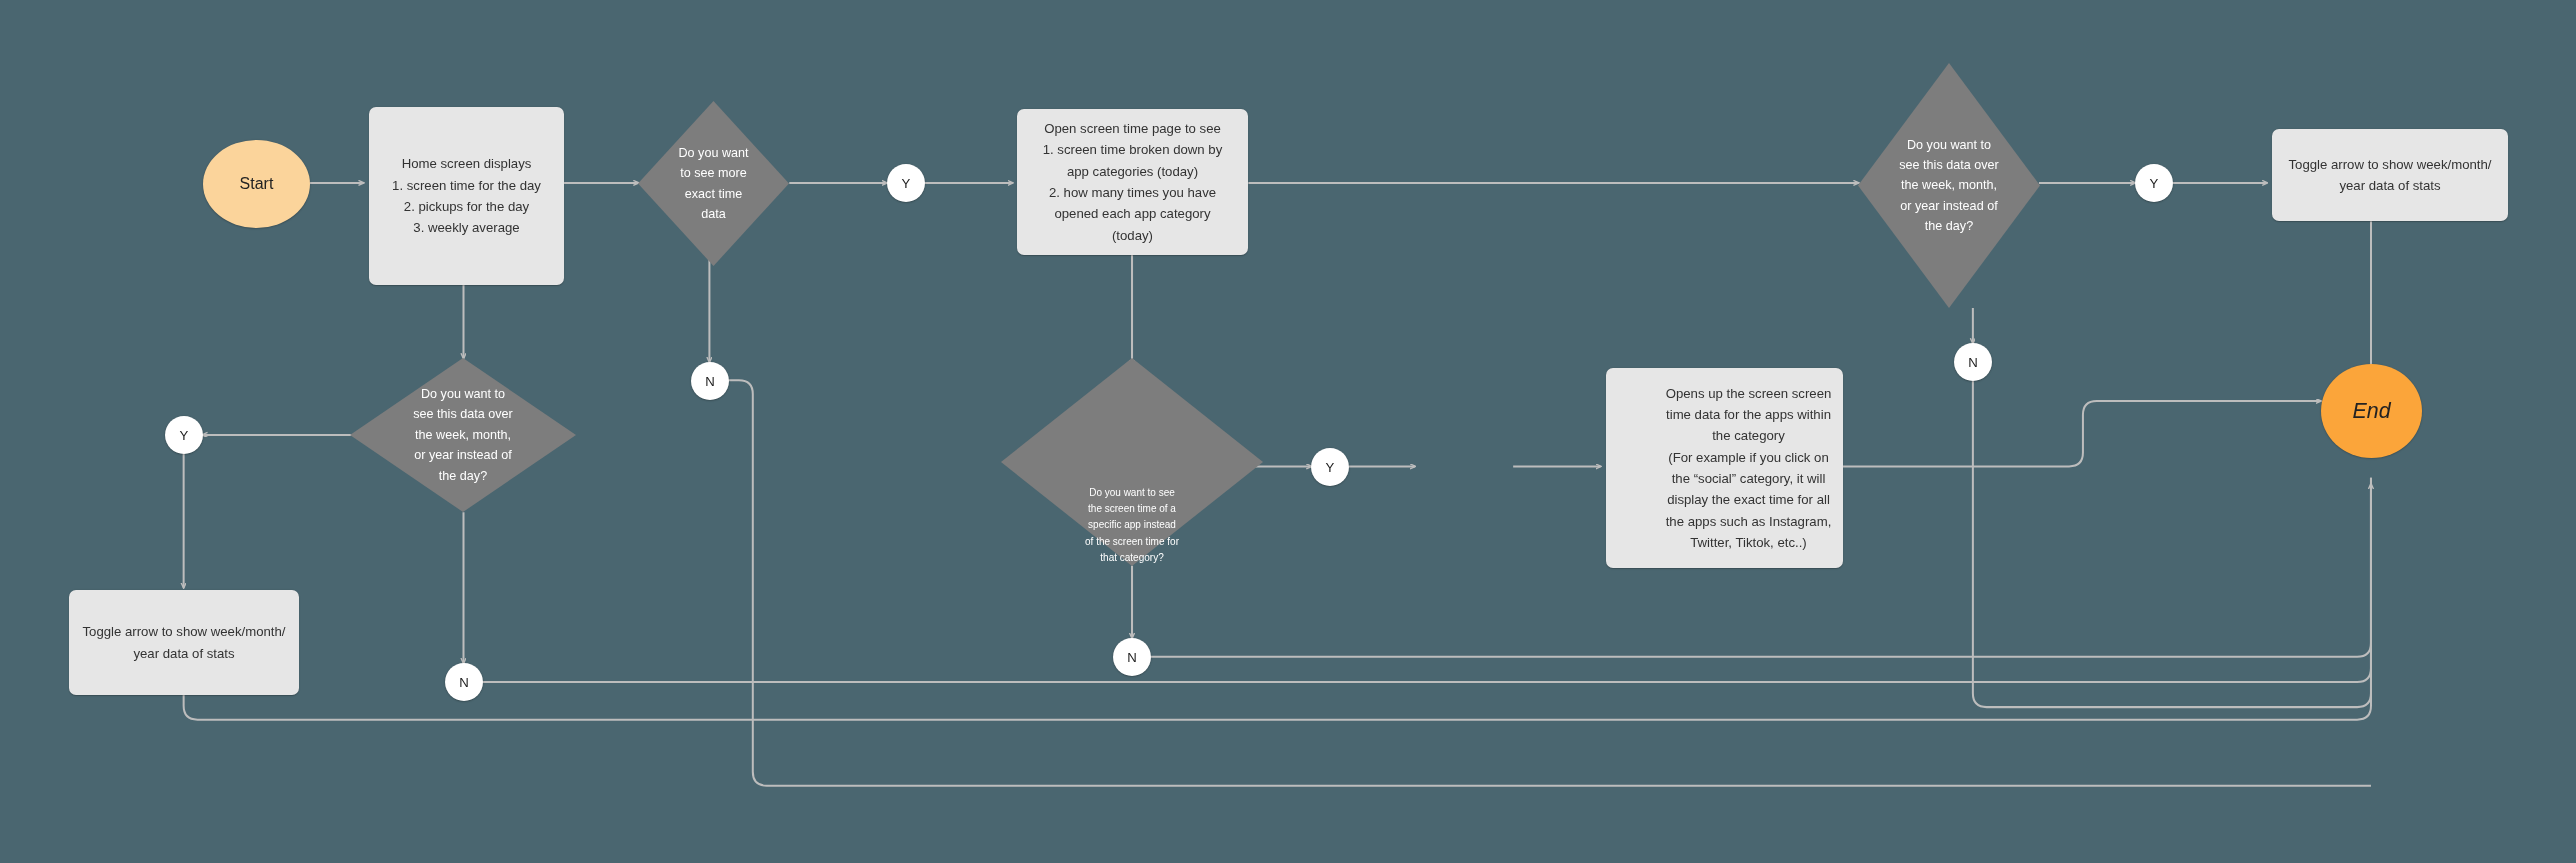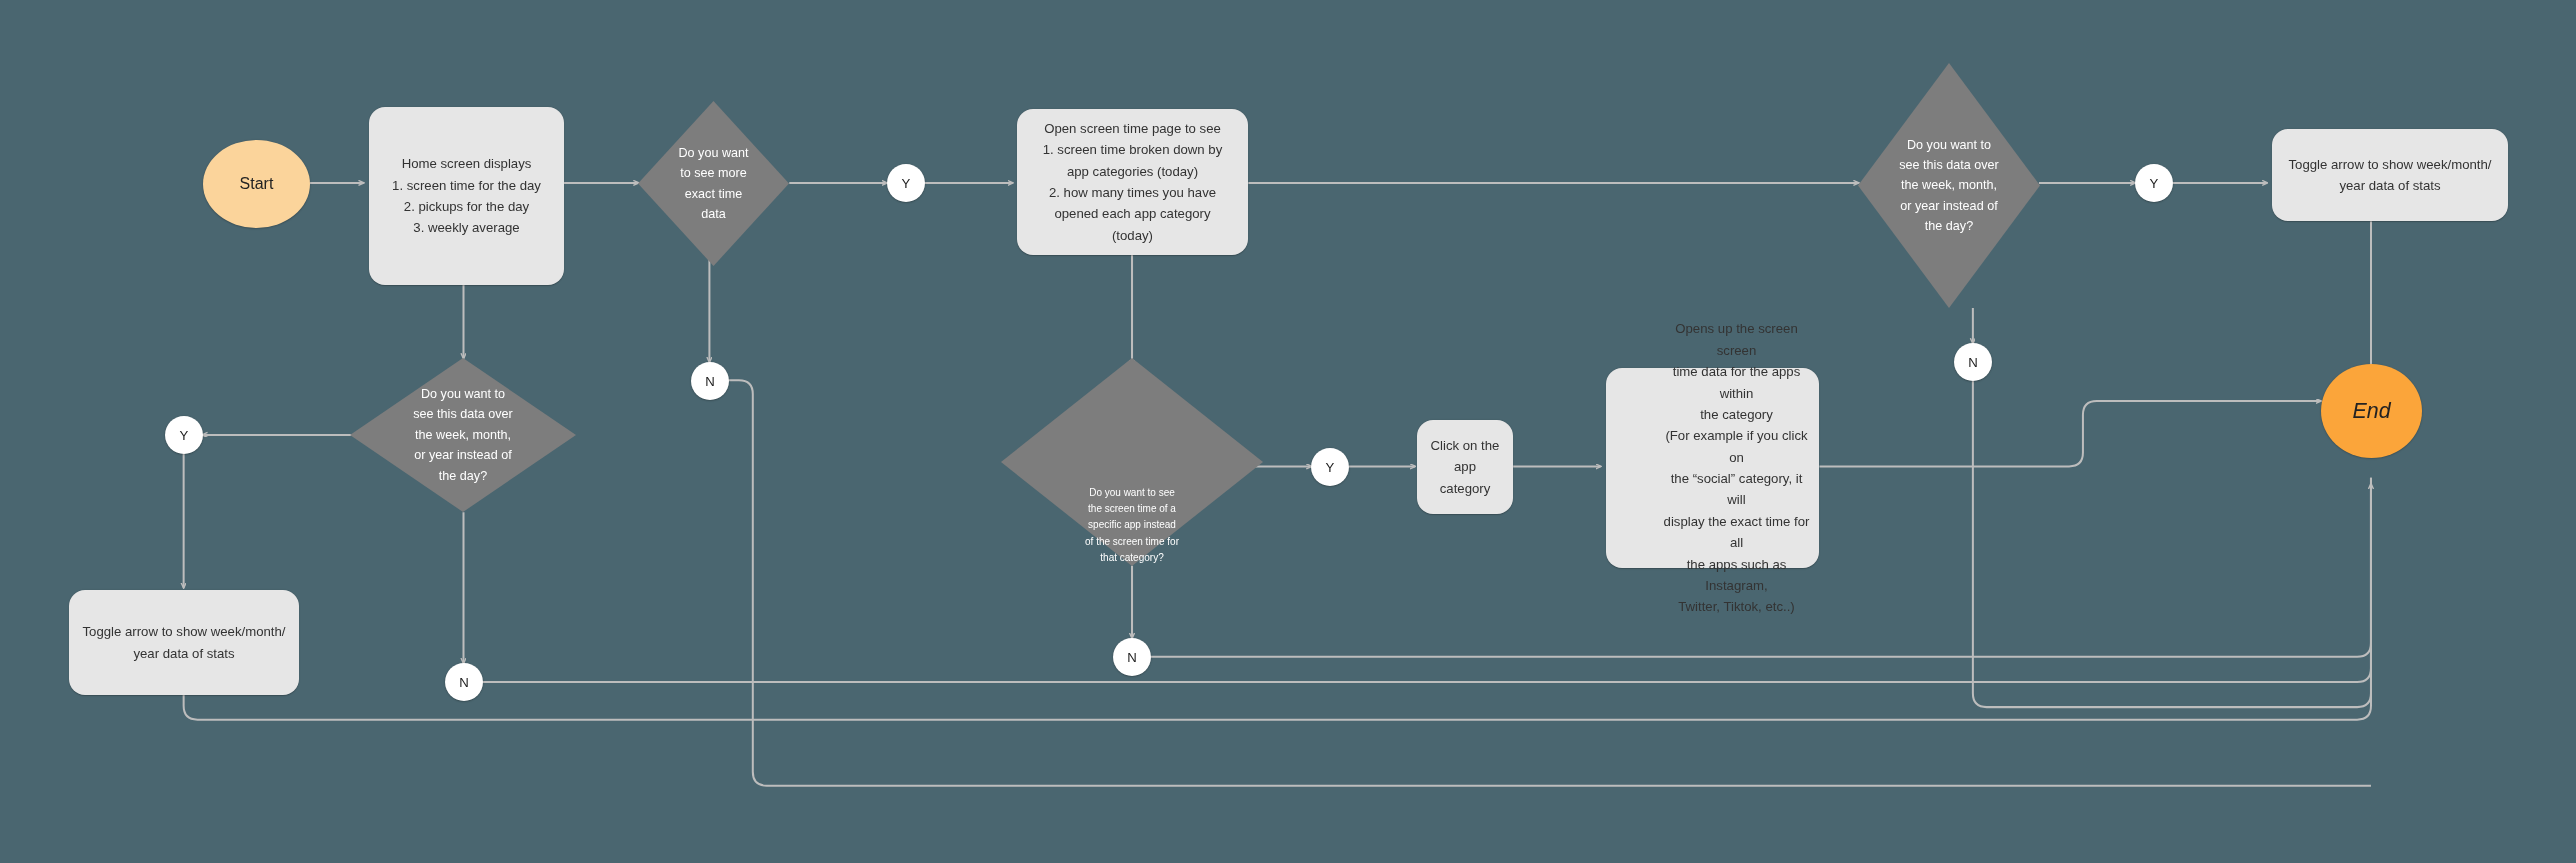--- a/index.html
+++ b/index.html
@@ -2,21 +2,21 @@
 <html style="font-size:10px"><head>
 <meta charset="utf-8">
 <style>
   html,body{margin:0;padding:0;background:#4a6670;}
   body{font-family:"Liberation Sans","DejaVu Sans",sans-serif;}
   #canvas{position:relative;width:2576px;height:863px;background:#4a6670;overflow:hidden;}
   svg.edges{position:absolute;left:0;top:0;width:2576px;height:863px;}
 
   .node{position:absolute;box-sizing:border-box;display:flex;align-items:center;justify-content:center;text-align:center;}
 
-  .proc{background:#e6e6e6;border-radius:16px;color:#333;
+  .proc{background:#e6e6e6;border-radius:7px;color:#333;
         box-shadow:0 0.6px 1.3px rgba(0,0,0,.25);justify-content:center;}
   .proc .txt{padding:3.8px 6.3px;line-height:1.62;white-space:pre-line;}
 
   .dec{color:#fff;}
   .dec .shape{position:absolute;left:0;top:0;width:100%;height:100%;
       background:#7d7d7d;clip-path:polygon(50% 0,100% 50%,50% 100%,0 50%);}
   .dec .txt{position:relative;z-index:2;line-height:1.62;white-space:pre-line;padding:0 3.8px;}
 
   .term{border-radius:50%;color:#222;box-shadow:0 0.6px 1.9px rgba(0,0,0,.3);}
   .term.start{background:#fbd49b;}
@@ -176,27 +176,22 @@
 that category?</span>
   </div>
 
   <div class="node yn" style="left:1311px;top:448px;width:38px;height:38px;font-size:13.2px;">
     <span>Y</span>
   </div>
   <div class="node yn" style="left:1113px;top:638px;width:38px;height:38px;font-size:13.2px;">
     <span>N</span>
   </div>
 
-  <div class="node proc" style="left:1417px;top:420px;width:96px;height:94px;font-size:13.2px;">
-    <span class="txt">Click on the
-app
-category</span>
-  </div>
-
-  <div class="node proc" style="left:1606px;top:368px;width:213px;height:200px;font-size:13.2px;padding-left:48px;">
+
+  <div class="node proc" style="left:1606px;top:368px;width:237px;height:200px;font-size:13.2px;padding-left:48px;">
     <span class="txt">Opens up the screen screen
 time data for the apps within
 the category
 (For example if you click on
 the “social” category, it will
 display the exact time for all
 the apps such as Instagram,
 Twitter, Tiktok, etc..)</span>
   </div>
 

